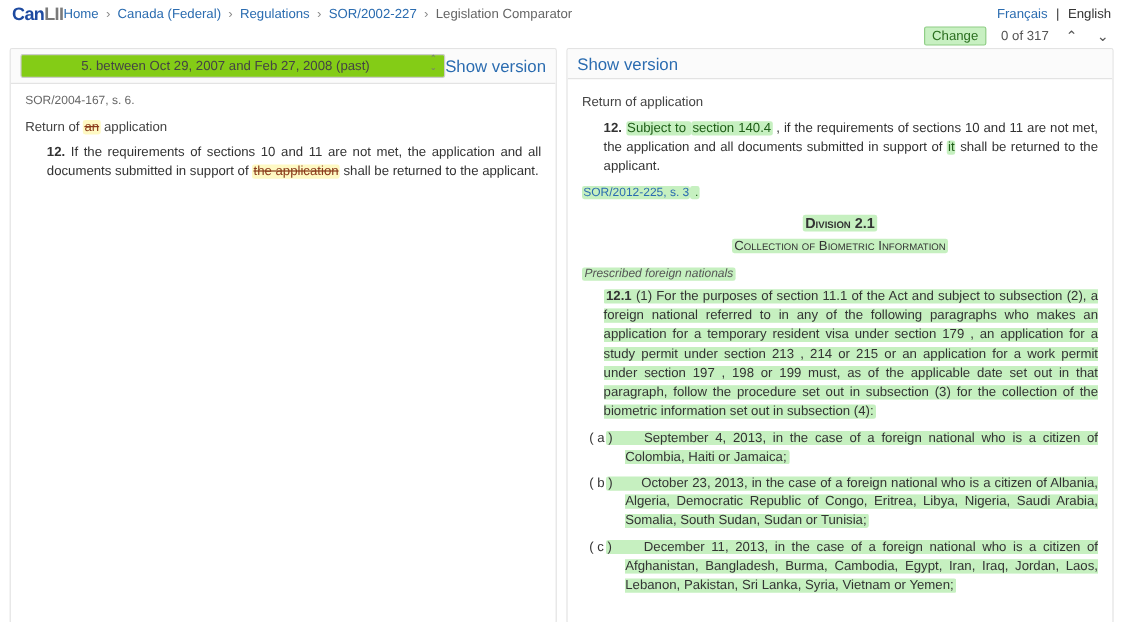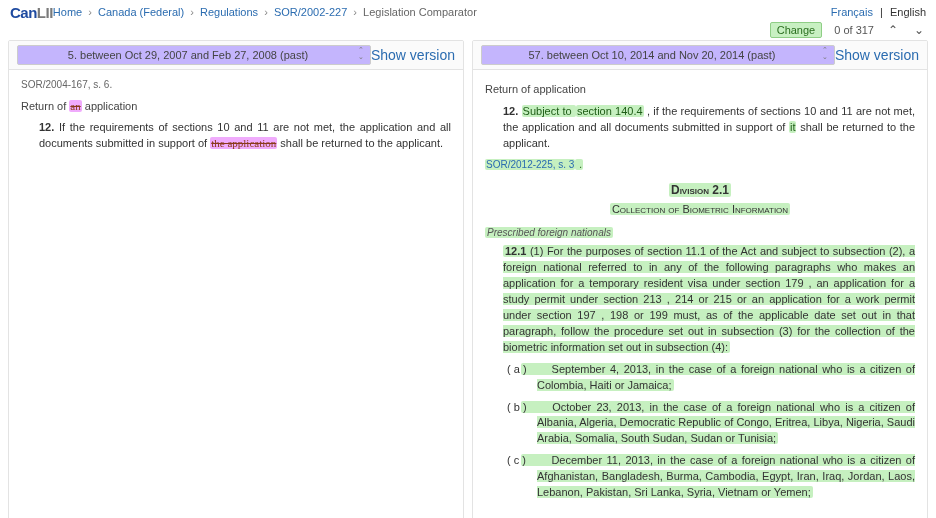--- a/index.html
+++ b/index.html
@@ -18,37 +18,37 @@
   .lang .en { color: #333; }
 
   .change-row { display: flex; justify-content: flex-end; padding: 0 10px 2px 0; gap: 12px; align-items: center; font-size: 11px; }
   .change-btn { background: #c8f0c2; border: 1px solid #8fce86; border-radius: 2px; padding: 1px 6px; color: #2a6e1f; cursor: pointer; }
   .nav-count { color: #555; }
   .chev { display: inline-block; width: 14px; text-align: center; color: #555; cursor: pointer; font-size: 12px; line-height: 1; }
 
   .panes { display: flex; gap: 8px; padding: 0 8px; }
   .pane { flex: 1 1 50%; border: 1px solid #e3e3e3; border-radius: 2px; background: #fff; min-height: 480px; position: relative; overflow: hidden; }
   .pane-header { display: flex; align-items: center; border-bottom: 1px solid #e3e3e3; padding: 4px 8px; background: #fbfbfb; }
-  .version-select { flex: 1; border: 1px solid #ccc; border-radius: 2px; padding: 3px 20px 3px 8px; font-size: 11px; text-align: center; color: #444; background: #c4b5fd; position: relative; cursor: pointer; }
+  .version-select { flex: 1; border: 1px solid #ccc; border-radius: 2px; padding: 3px 20px 3px 8px; font-size: 11px; text-align: center; color: #444; background: #84cc16; position: relative; cursor: pointer; }
   .version-select::after { content: "⌃\A⌄"; white-space: pre; position: absolute; right: 6px; top: 0; font-size: 7px; line-height: 7px; color: #777; }
   .show-version { color: #2b6cb0; font-size: 14px; }
 
   .pane-body { padding: 8px 12px 14px 12px; font-size: 11px; line-height: 1.45; color: #333; }
   .sor-line { font-size: 10px; color: #666; margin-bottom: 6px; }
   .sor-line a { color: #2b6cb0; }
   .heading { font-size: 11px; color: #444; margin: 4px 0 6px 0; }
 
   .num { font-weight: bold; }
   .para { margin: 0 0 6px 0; text-align: justify; }
   .indent1 { padding-left: 18px; }
-  .indent2 { padding-left: 36px; text-indent: -16px; margin-left: 16px; }
+  .indent2 { padding-left: 36px; text-indent: -16px; }
   .hlabel { display:inline-block; min-width: 24px; }
 
   
-  .del { background: #f0abfc; color: #8a3a1a; text-decoration: line-through; border-radius: 2px; padding: 0 1px; font-family: Liberation Serif, serif; }
+  .del { background: #fef9c3; color: #8a3a1a; text-decoration: line-through; border-radius: 2px; padding: 0 1px; }
   .add { background: #c6f0c0; color: #1f5d17; border-radius: 2px; padding: 0 1px; }
   .add-block { background: #c6f0c0; border-radius: 2px; padding: 0 2px; }
 
   .division-title { text-align: center; font-variant: small-caps; margin-top: 10px; }
   .division-title .d1 { font-weight: bold; font-size: 12px; }
   .division-title .d2 { font-size: 11px; margin-top: 2px; }
 
   .subhead { font-style: italic; font-size: 10px; margin: 8px 0 4px 0; color: #555; }
 
   .footnote { font-size: 10px; color: #2b6cb0; margin-top: 4px; }
@@ -100,21 +100,20 @@
         <span>application</span>
       </div>
       <p class="para indent1">
         <span class="num">12.</span><span> If the requirements of sections 10 and 11 are not met, the application and all documents submitted in support of </span><span class="del">the application</span><span> shall be returned to the applicant.</span>
       </p>
     </div>
   </div>
 
   <div class="pane">
     <div class="pane-header">
-      <div class="version-select">57. between Oct 10, 2014 and Nov 20, 2014 (past)</div>
       <a class="show-version">Show version</a>
     </div>
     <div class="pane-body">
       <div class="heading">Return of application</div>
       <p class="para indent1">
         <span class="num">12.</span>
         <span class="add">Subject to </span><span class="add">section 140.4</span><span> , </span><span>if the requirements of sections 10 and 11 are not met, the application and all documents submitted in support of </span><span class="add">it</span><span> shall be returned to the applicant.</span>
       </p>
       <div class="footnote">
         <span class="add"><a>SOR/2012-225, s. 3</a></span><span class="add"> .</span>

